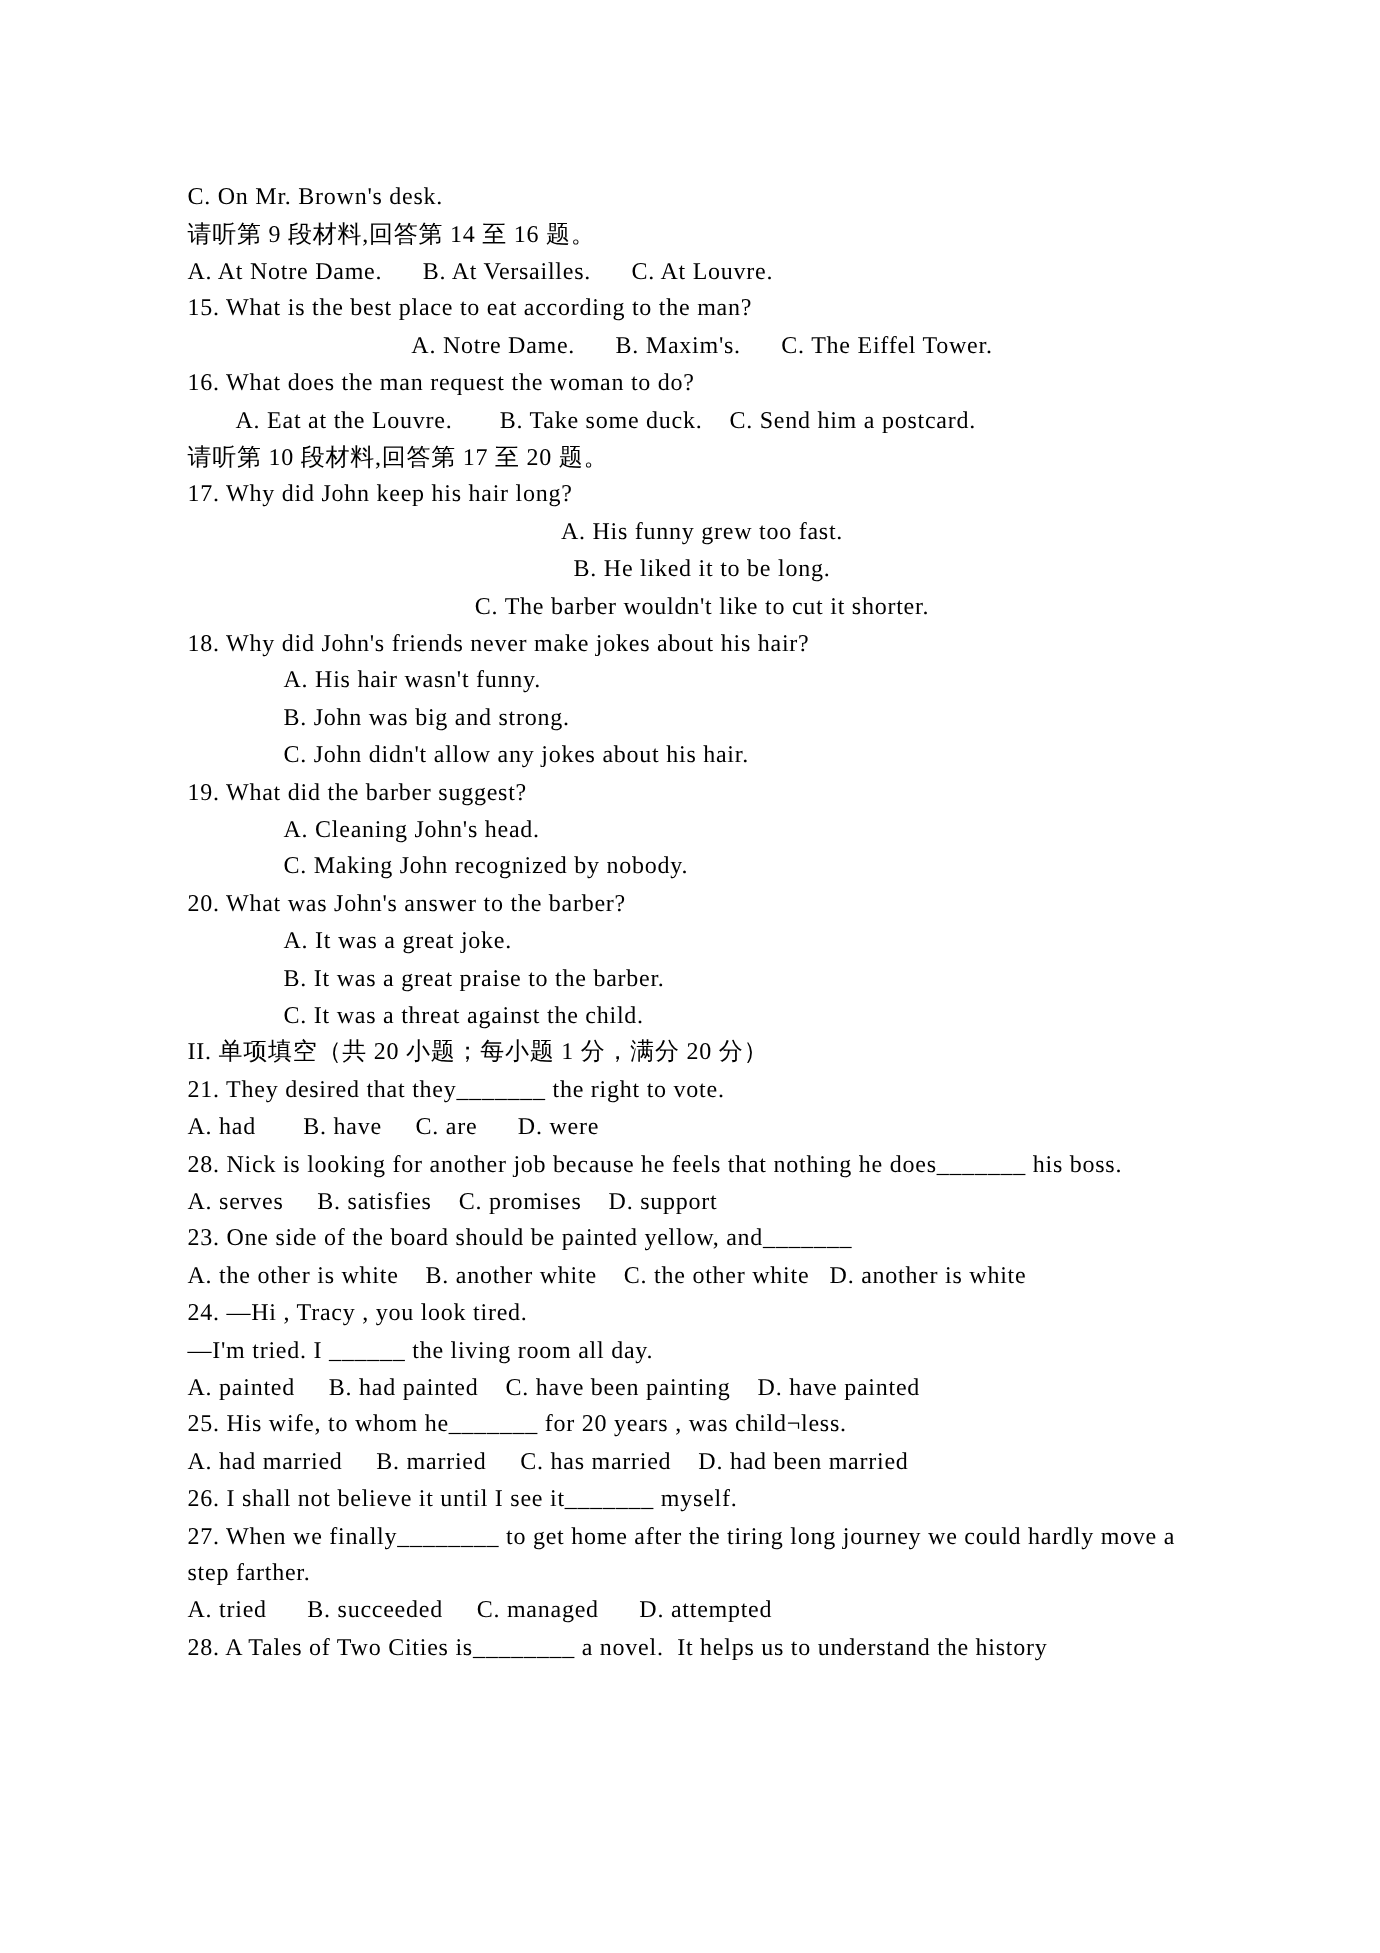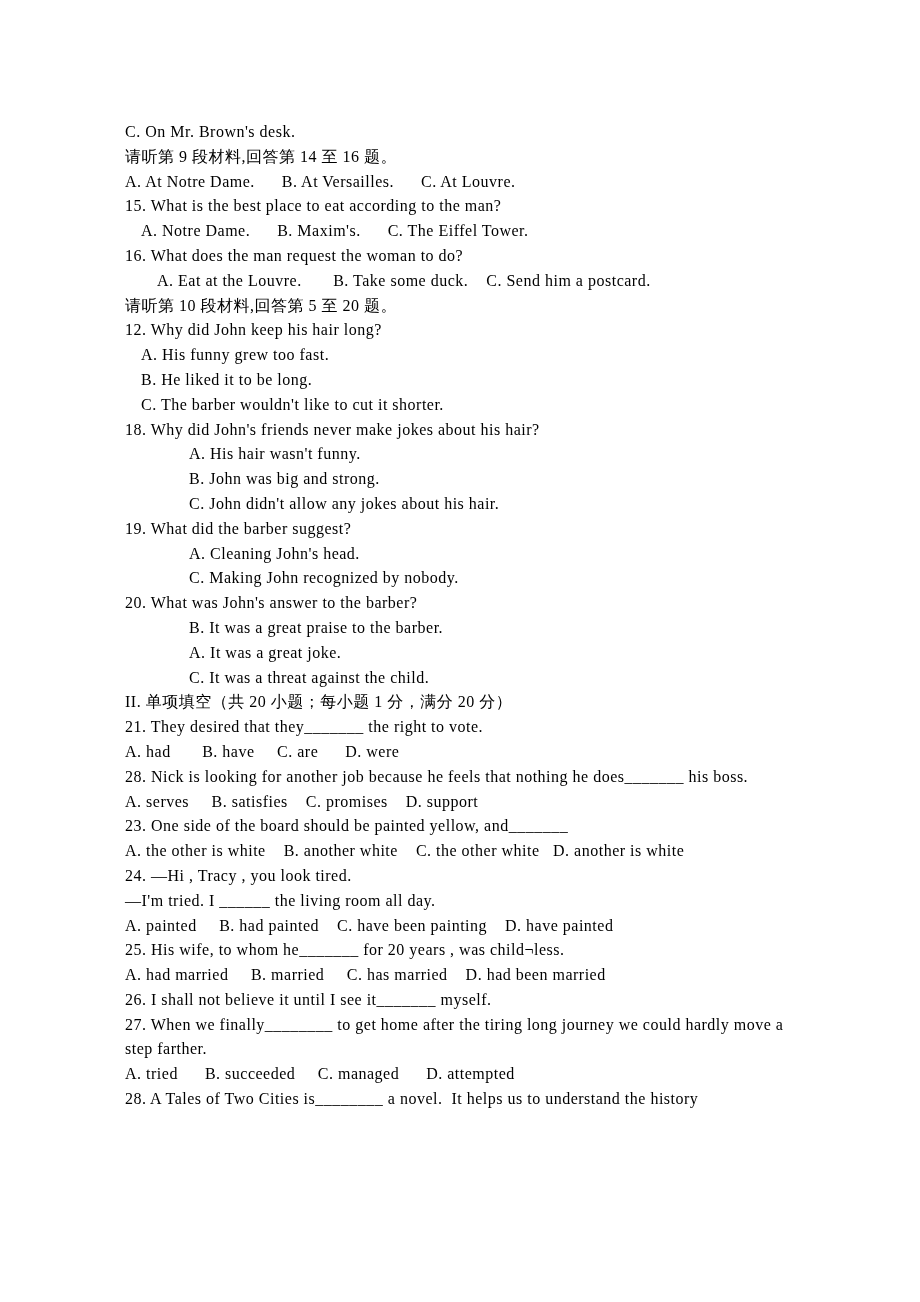--- a/index.html
+++ b/index.html
@@ -8,50 +8,50 @@
       line-height: 1.55;
       color: #000;
       background: #fff;
       margin: 0;
       padding: 120px 125px 120px 125px;
       width: 920px;
       box-sizing: border-box;
       letter-spacing: 0.5px;
     }
     .line { margin: 0; white-space: pre-wrap; }
-    .indent-1 { padding-left: 1em; }
+    .indent-1 { padding-left: 1em; text-align: center; }
     .indent-2 { padding-left: 2em; }
     .indent-4 { padding-left: 4em; font-family: Liberation Serif, serif; }
   </style>
 </head>
 <body>
 
 <div id="doc-root">
     <p class="line ">C. On Mr. Brown's desk.</p>
     <p class="line ">请听第 9 段材料,回答第 14 至 16 题。</p>
     <p class="line ">A. At Notre Dame.      B. At Versailles.      C. At Louvre.</p>
     <p class="line ">15. What is the best place to eat according to the man?</p>
     <p class="line indent-1">A. Notre Dame.      B. Maxim's.      C. The Eiffel Tower.</p>
     <p class="line ">16. What does the man request the woman to do?</p>
     <p class="line indent-2">A. Eat at the Louvre.       B. Take some duck.    C. Send him a postcard.</p>
-    <p class="line ">请听第 10 段材料,回答第 5 至 20 题。</p>
-    <p class="line ">12. Why did John keep his hair long?</p>
+    <p class="line ">请听第 10 段材料,回答第 17 至 20 题。</p>
+    <p class="line ">17. Why did John keep his hair long?</p>
     <p class="line indent-1">A. His funny grew too fast.</p>
     <p class="line indent-1">B. He liked it to be long.</p>
     <p class="line indent-1">C. The barber wouldn't like to cut it shorter.</p>
     <p class="line ">18. Why did John's friends never make jokes about his hair?</p>
     <p class="line indent-4">A. His hair wasn't funny.</p>
     <p class="line indent-4">B. John was big and strong.</p>
     <p class="line indent-4">C. John didn't allow any jokes about his hair.</p>
     <p class="line ">19. What did the barber suggest?</p>
     <p class="line indent-4">A. Cleaning John's head.</p>
     <p class="line indent-4">C. Making John recognized by nobody.</p>
     <p class="line ">20. What was John's answer to the barber?</p>
+    <p class="line indent-4">A. It was a great joke.</p>
     <p class="line indent-4">B. It was a great praise to the barber.</p>
-    <p class="line indent-4">A. It was a great joke.</p>
     <p class="line indent-4">C. It was a threat against the child.</p>
     <p class="line ">II. 单项填空（共 20 小题；每小题 1 分，满分 20 分）</p>
     <p class="line ">21. They desired that they_______ the right to vote.</p>
     <p class="line ">A. had       B. have     C. are      D. were</p>
     <p class="line ">28. Nick is looking for another job because he feels that nothing he does_______ his boss.</p>
     <p class="line ">A. serves     B. satisfies    C. promises    D. support</p>
     <p class="line ">23. One side of the board should be painted yellow, and_______</p>
     <p class="line ">A. the other is white    B. another white    C. the other white   D. another is white</p>
     <p class="line ">24. —Hi , Tracy , you look tired.</p>
     <p class="line ">—I'm tried. I ______ the living room all day.</p>

